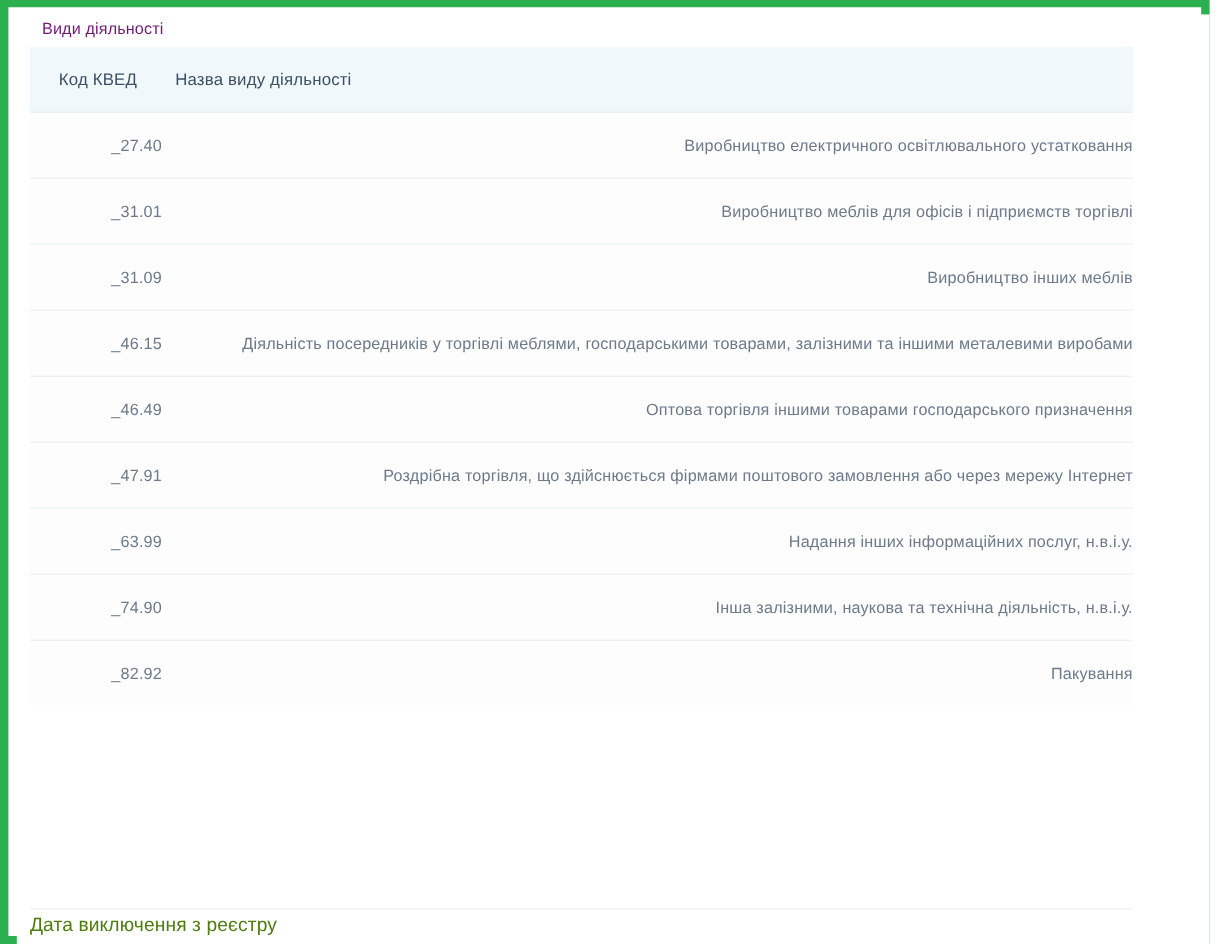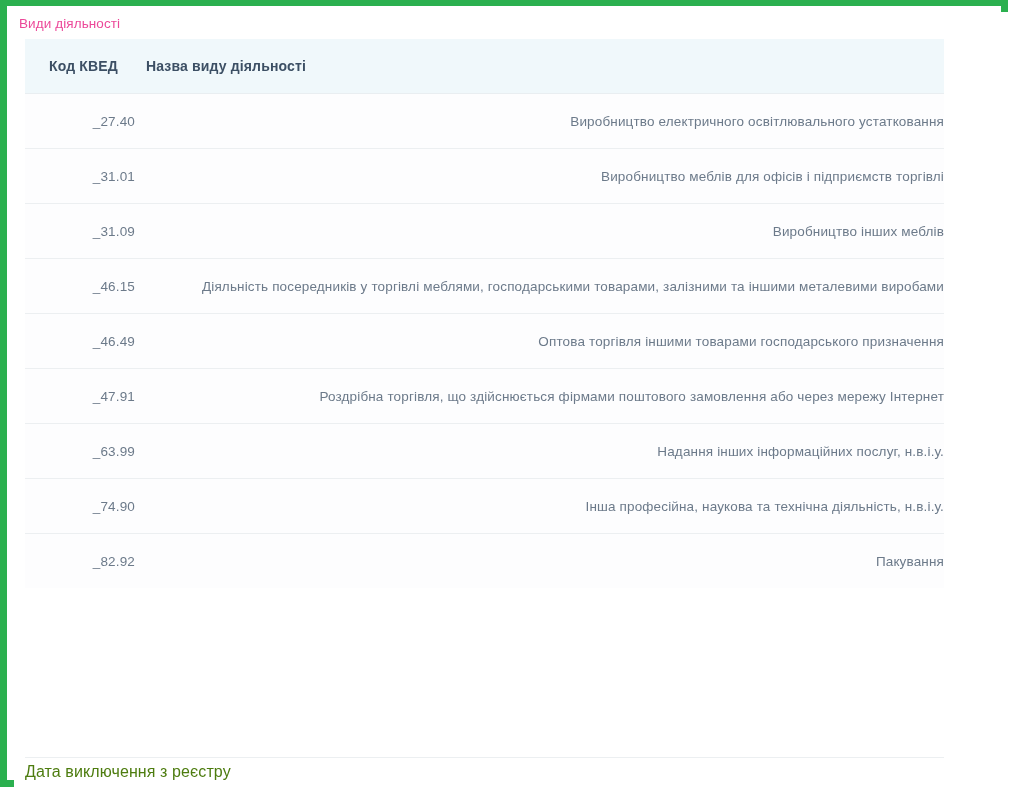--- a/index.html
+++ b/index.html
@@ -33,24 +33,24 @@
     left: 7px;
     top: 6px;
     width: 994px;
     height: 775px;
     background: #ffffff;
     overflow: hidden;
   }
 
   .section-caption {
     position: absolute;
-    left: 5px;
+    left: 21px;
     top: 4px;
     font-size: 13.5px;
-    color: #ec4899;
+    color: #701a75;
     letter-spacing: 0.1px;
     white-space: nowrap;
   }
 
   .caption-bottom {
     position: absolute;
     left: 11px;
     top: 751px;
     font-size: 16px;
     color: #4d7c0f;
@@ -68,21 +68,21 @@
     table-layout: fixed;
   }
 
   #kved-table colgroup .col-code { width: 110px; }
   #kved-table colgroup .col-name { width: auto; }
 
   #kved-table thead th {
     background: #f0f8fb;
     color: #3c4f64;
     font-size: 14px;
-    font-weight: bold;
+    font-weight: normal;
     text-align: left;
     padding: 19px 0 19px 0;
     letter-spacing: 0.15px;
     border: 0;
     vertical-align: middle;
   }
   #kved-table thead th.th-code { padding-left: 24px; }
   #kved-table thead th.th-name { padding-left: 11px; margin-top: 16px; }
 
   #kved-table tbody td {
@@ -152,21 +152,21 @@
           <tr>
             <td class="td-code">_47.91</td>
             <td class="td-name">Роздрібна торгівля, що здійснюється фірмами поштового замовлення або через мережу Інтернет</td>
           </tr>
           <tr>
             <td class="td-code">_63.99</td>
             <td class="td-name">Надання інших інформаційних послуг, н.в.і.у.</td>
           </tr>
           <tr>
             <td class="td-code">_74.90</td>
-            <td class="td-name">Інша професійна, наукова та технічна діяльність, н.в.і.у.</td>
+            <td class="td-name">Інша залізними, наукова та технічна діяльність, н.в.і.у.</td>
           </tr>
           <tr>
             <td class="td-code">_82.92</td>
             <td class="td-name">Пакування</td>
           </tr>
         </tbody>
     </table>
 
     <div id="bottom-rule"></div>
 

